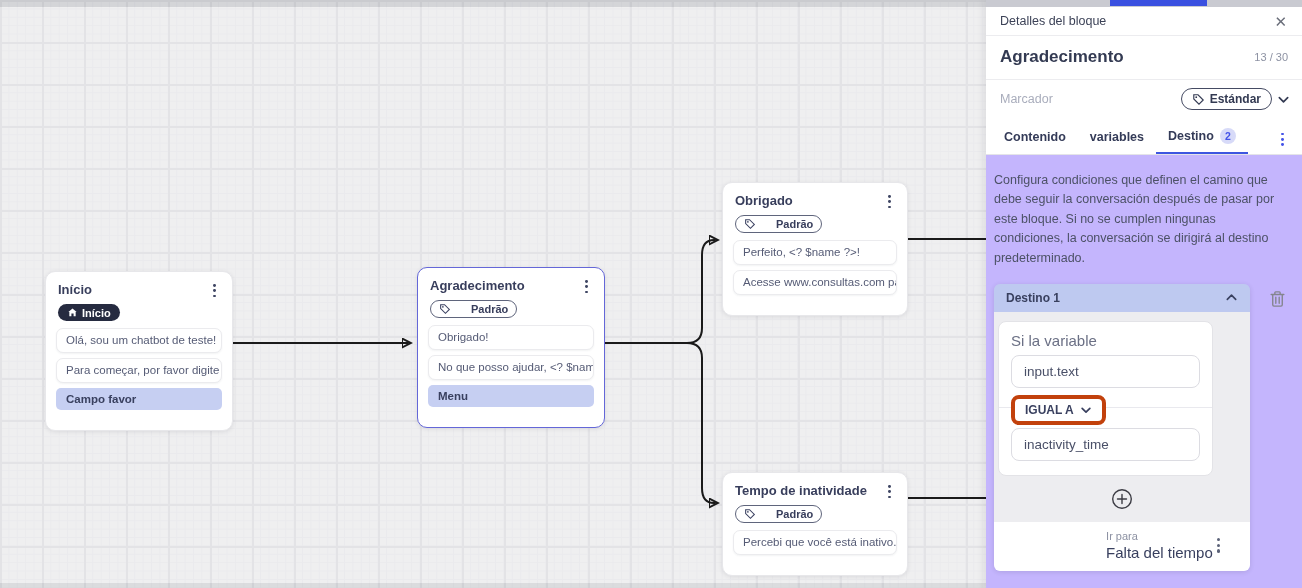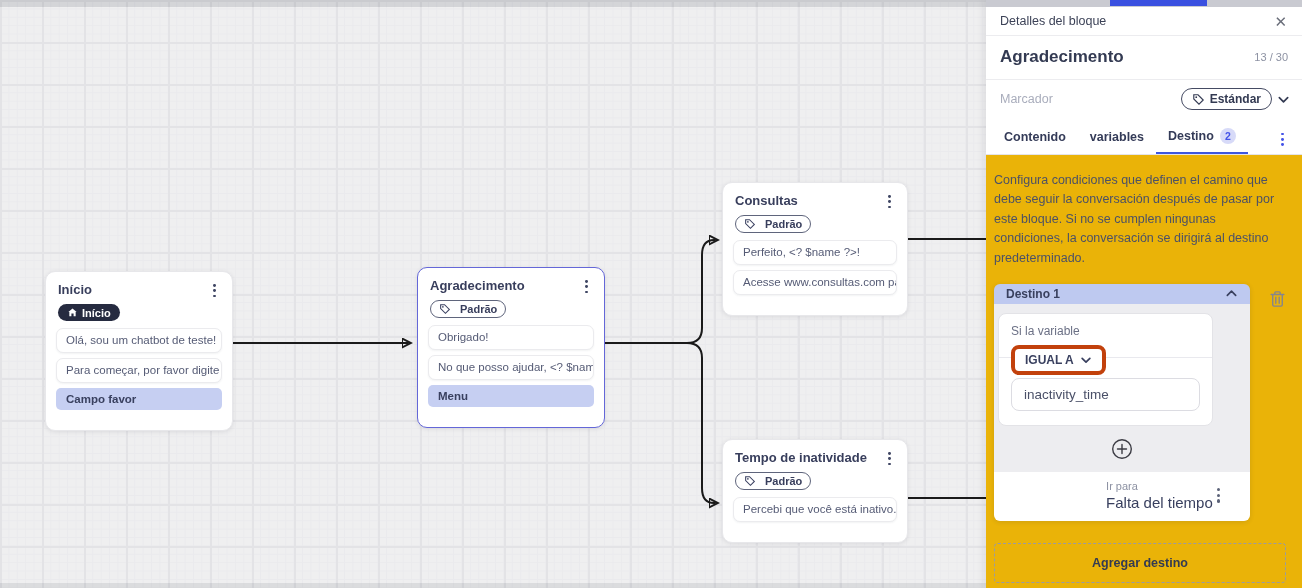--- a/index.html
+++ b/index.html
@@ -38,21 +38,21 @@
   .kebab { display:flex; flex-direction:column; gap:2.5px; padding:2px 4px; cursor:pointer; }
   .kebab i { width:2.8px; height:2.8px; border-radius:50%; background:#3f4663; }
   .kebab.blue i { background:#4453e8; }
   .kebab.gray i { background:#5b6278; width:3.2px; height:3.2px; }
   .badge-row { margin-top:5px; display:flex; }
   .badge-dark {
     display:inline-flex; align-items:center; gap:4px; background:#262b40; color:#fff;
     border-radius:12px; padding:2.5px 9px; font-size:11px; font-weight:700; line-height:12px;
   }
   .badge-outline {
-    display:inline-flex; align-items:center; gap:9px; border:1.3px solid #5f657c; color:#383e5c;
+    display:inline-flex; align-items:center; gap:20px; border:1.3px solid #5f657c; color:#383e5c;
     border-radius:12px; padding:2px 8px; font-size:11px; font-weight:700; line-height:12px; background:#fff;
   }
   .badge-outline svg, .badge-dark svg { display:block; }
   .node-msgs { margin-top:7px; padding:0 10px 20px 10px; display:flex; flex-direction:column; gap:5px; }
   .msg {
     background:#fff; border:1px solid #ebebee; border-radius:7px; box-shadow:0 1px 2px rgba(40,44,63,0.06);
     font-size:11.5px; color:#555b75; padding:4px 9px; line-height:15px;
     white-space:nowrap; overflow:hidden; cursor:pointer;
   }
   .msg.hl {
@@ -92,33 +92,33 @@
   }
   .tab { padding:4px 12px 8px 12px; font-size:12.5px; font-weight:700; color:#343b58; cursor:pointer;
     display:flex; align-items:center; gap:6px; border-bottom:2.5px solid transparent; }
   .tab.active { border-bottom-color:#3d56e0; }
   .tab-badge {
     width:16px; height:16px; border-radius:50%; background:#d7daf8; color:#4453e8;
     font-size:10.5px; font-weight:700; display:flex; align-items:center; justify-content:center;
   }
   .tabs-kebab { margin-left:auto; margin-right:4px; padding-bottom:8px; }
 
-  .p-content { flex:1; background:#eab308; padding:16px 8px 0 6px; overflow:hidden; }
+  .p-content { flex:1; background:#c4b5fd; padding:16px 8px 0 6px; overflow:hidden; }
   .dest-desc { font-size:12.5px; color:#4c5166; line-height:1.55; padding:0 6px 0 2px; }
 
   .dest-wrap { position:relative; margin-top:16px; margin-right:44px; margin-left:2px; }
   .dest-col { border-radius:6px; box-shadow:0 1px 5px rgba(40,44,63,0.14); }
   .dest-header {
-    background:#bec9f0; border-radius:6px 6px 0 0; height:20px; display:flex; align-items:center;
+    background:#bec9f0; border-radius:6px 6px 0 0; height:28px; display:flex; align-items:center;
     justify-content:space-between; padding:0 12px; cursor:pointer;
   }
   .dest-header-label { font-size:12px; font-weight:700; color:#39405f; }
   .dest-body { background:#ededf0; padding:9px 37px 12px 4px; }
   .cond-card { background:#fff; border:1px solid #e3e3e7; border-radius:8px; padding:10px 12px 14px 12px; }
-  .cond-label { font-size:12px; color:#6b7085; margin-bottom:6px; }
+  .cond-label { font-size:15px; color:#6b7085; margin-bottom:6px; }
   .cond-input {
     width:100%; height:33px; border:1px solid #dcdce2; border-radius:8px; padding:0 12px;
     font-size:13.5px; color:#4a5068; font-family:"Liberation Sans","DejaVu Sans",sans-serif; background:#fff; outline:none;
   }
   .op-row { position:relative; height:24px; margin:7px 0 9px 0; }
   .op-row::before { content:""; position:absolute; left:-12px; right:-12px; top:50%; height:1px; background:#e9e9ee; }
   .op-chip {
     position:relative; z-index:1; display:inline-flex; align-items:center; gap:6px; background:#fff;
     border:4px solid #c2410c; border-radius:8px; padding:4px 10px; font-size:12px; font-weight:700;
     color:#39405f; cursor:pointer;
@@ -209,21 +209,21 @@
       <div class="node-msgs">
         <div class="msg">Obrigado!</div>
         <div class="msg">No que posso ajudar, &lt;? $name ...</div>
         <div class="msg hl">Menu</div>
       </div>
     </div>
 
     <div class="node" style="left:722px; top:182px; width:186px;">
       <div class="node-head">
         <div class="node-title-row">
-          <span class="node-title">Consultas</span>
+          <span class="node-title">Obrigado</span>
           <span class="kebab">
               <i></i>
               <i></i>
               <i></i>
             </span>
         </div>
         <div class="badge-row">
           <span class="badge-outline">
             <svg width="12" height="12" viewBox="0 0 16 16">
                 <path d="M2.2 2.2 H7.4 L13.8 8.6 L8.6 13.8 L2.2 7.4 Z" fill="none" stroke="#3b4161" stroke-width="1.4"></path>
@@ -232,21 +232,21 @@
             <span>Padrão</span>
           </span>
         </div>
       </div>
       <div class="node-msgs">
         <div class="msg">Perfeito, &lt;? $name ?&gt;!</div>
         <div class="msg">Acesse www.consultas.com par...</div>
       </div>
     </div>
 
-    <div class="node" style="left:722px; top:439px; width:186px;">
+    <div class="node" style="left:722px; top:472px; width:186px;">
       <div class="node-head">
         <div class="node-title-row">
           <span class="node-title">Tempo de inatividade</span>
           <span class="kebab">
               <i></i>
               <i></i>
               <i></i>
             </span>
         </div>
         <div class="badge-row">
@@ -321,20 +321,21 @@
         <div class="dest-col">
           <div class="dest-header">
             <span class="dest-header-label">Destino 1</span>
             <svg width="13" height="13" viewBox="0 0 14 14">
                 <path d="M2.5 9 L7 4.5 L11.5 9" fill="none" stroke="#39405f" stroke-width="1.8" stroke-linecap="round" stroke-linejoin="round"></path>
               </svg>
           </div>
           <div class="dest-body">
             <div class="cond-card">
               <div class="cond-label">Si la variable</div>
+              <input class="cond-input" type="text" value="input.text" style="">
               <div class="op-row">
                 <span class="op-chip">
                   <span>IGUAL A</span>
                   <svg width="12" height="12" viewBox="0 0 14 14">
                       <path d="M2.5 5 L7 9.5 L11.5 5" fill="none" stroke="#39405f" stroke-width="2" stroke-linecap="round" stroke-linejoin="round"></path>
                     </svg>
                 </span>
               </div>
               <input class="cond-input" type="text" value="inactivity_time" style="">
             </div>

